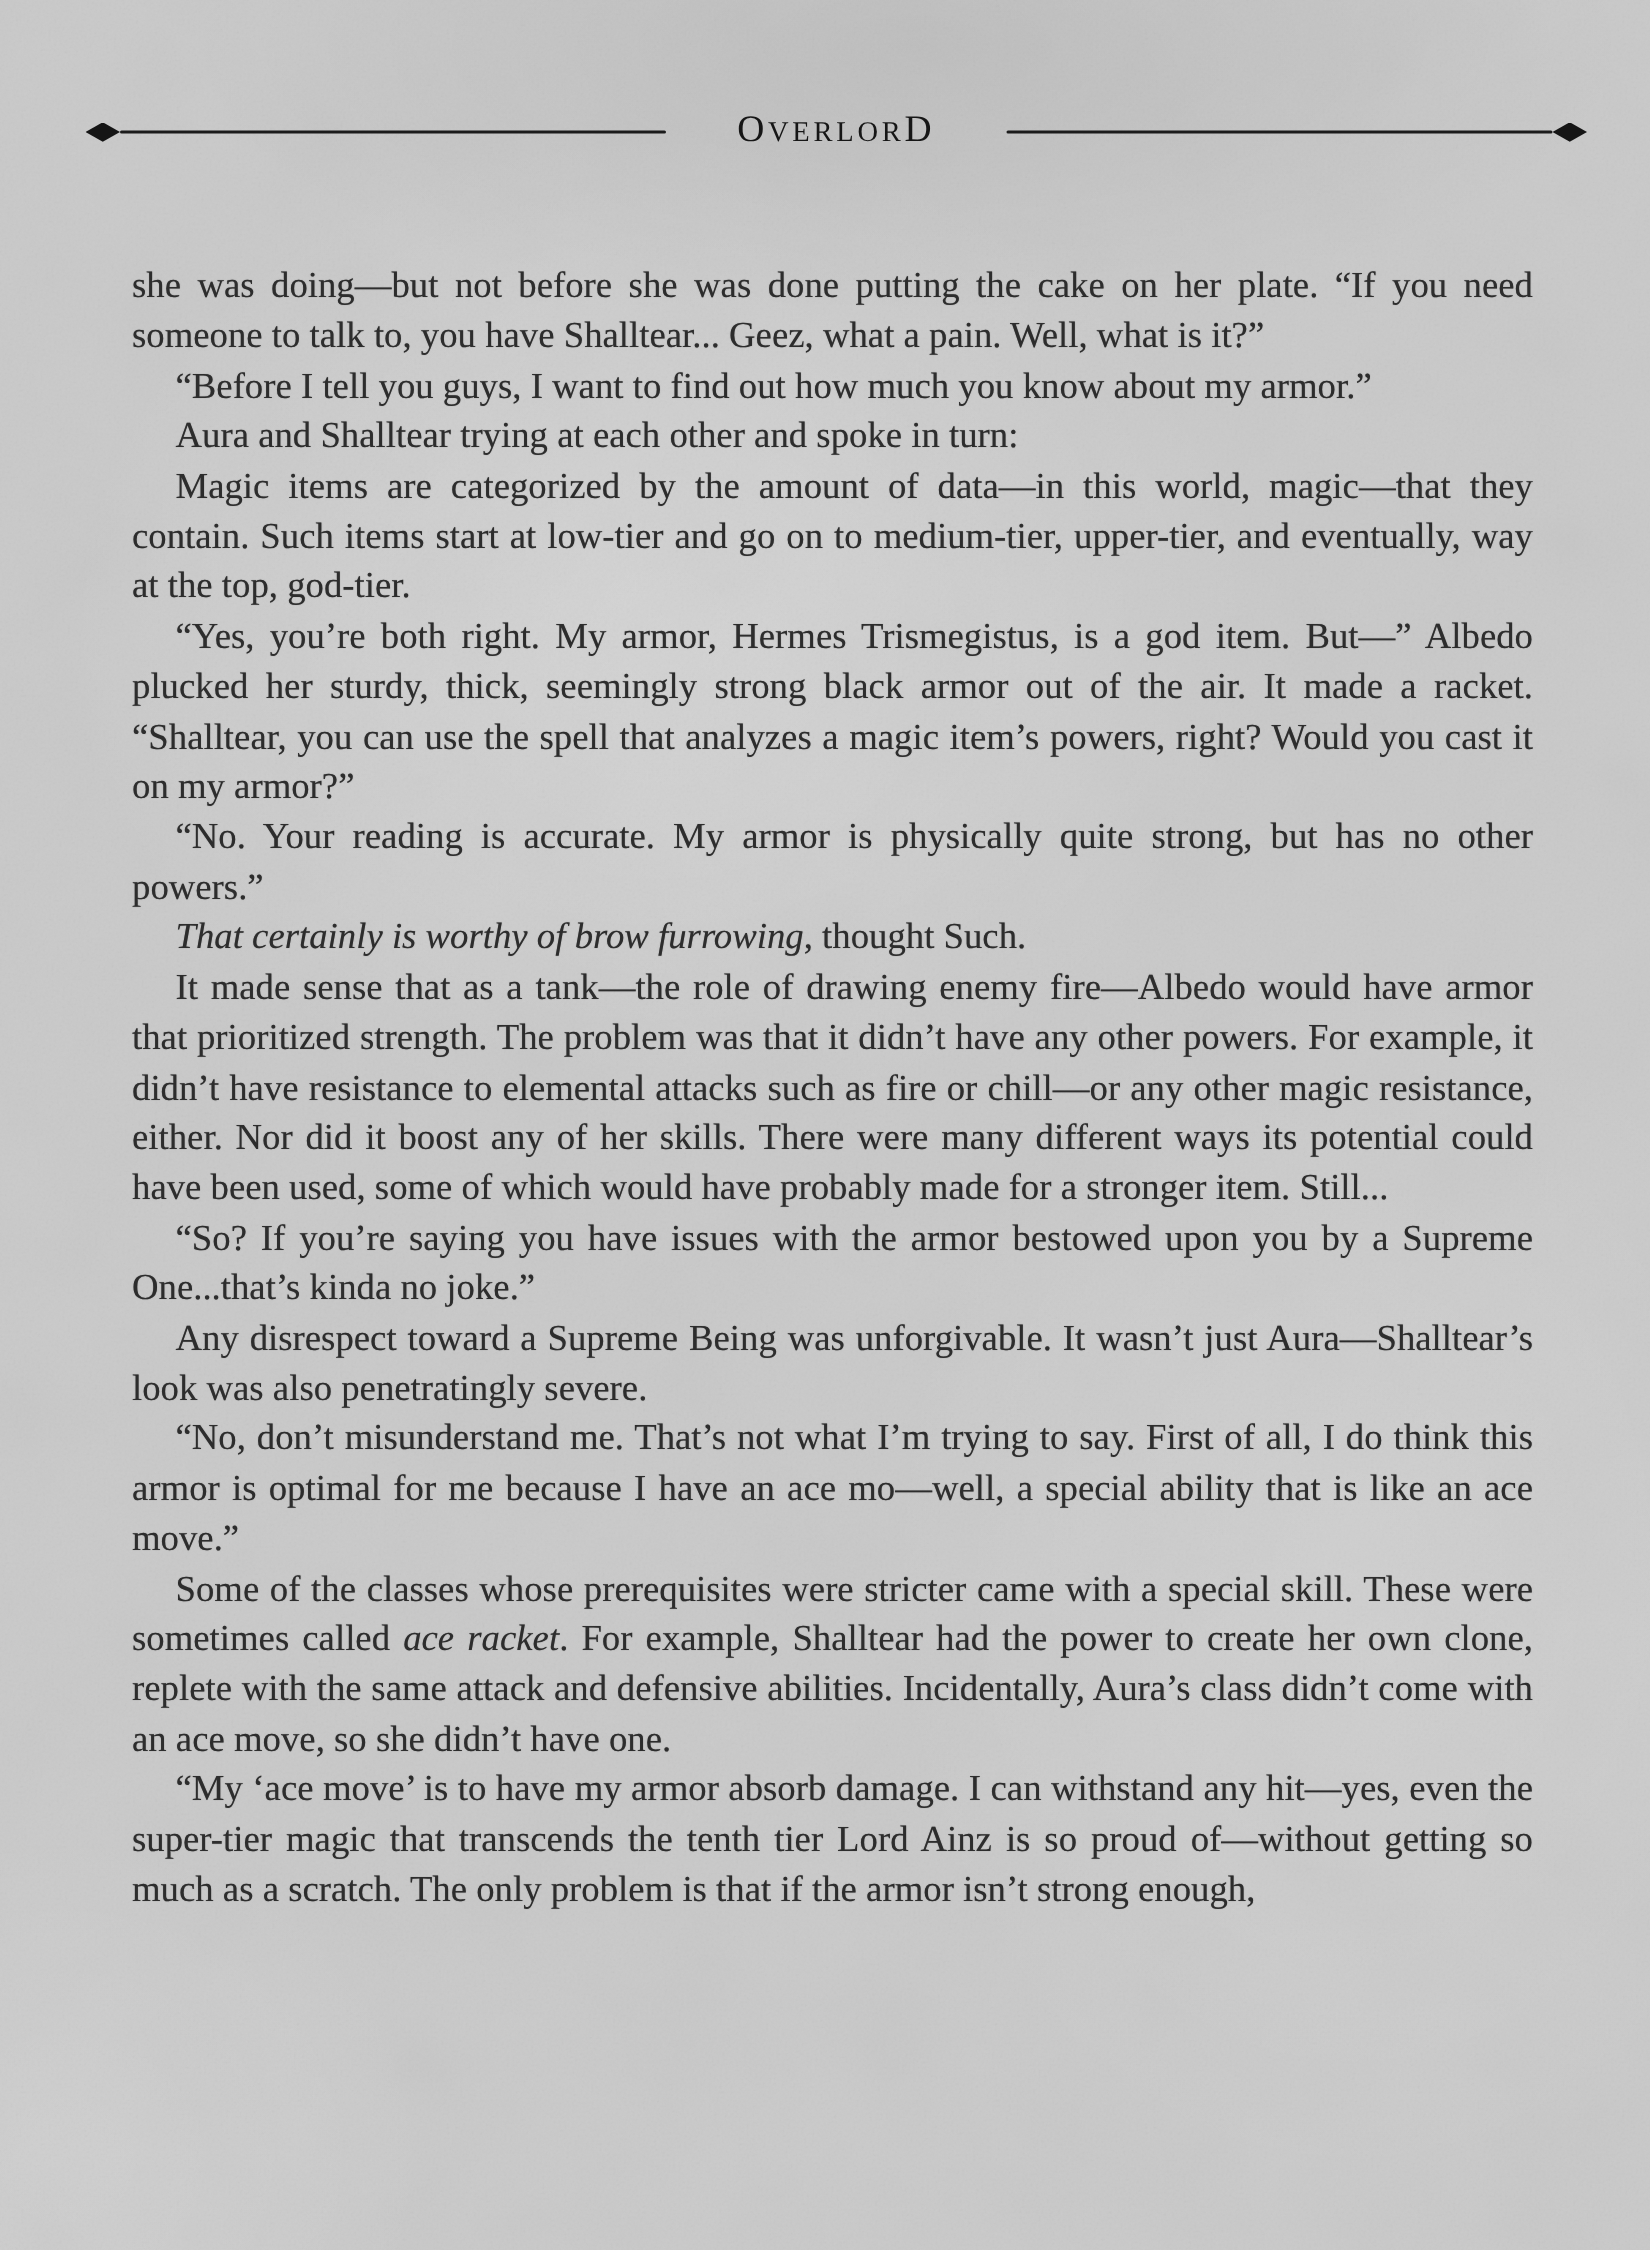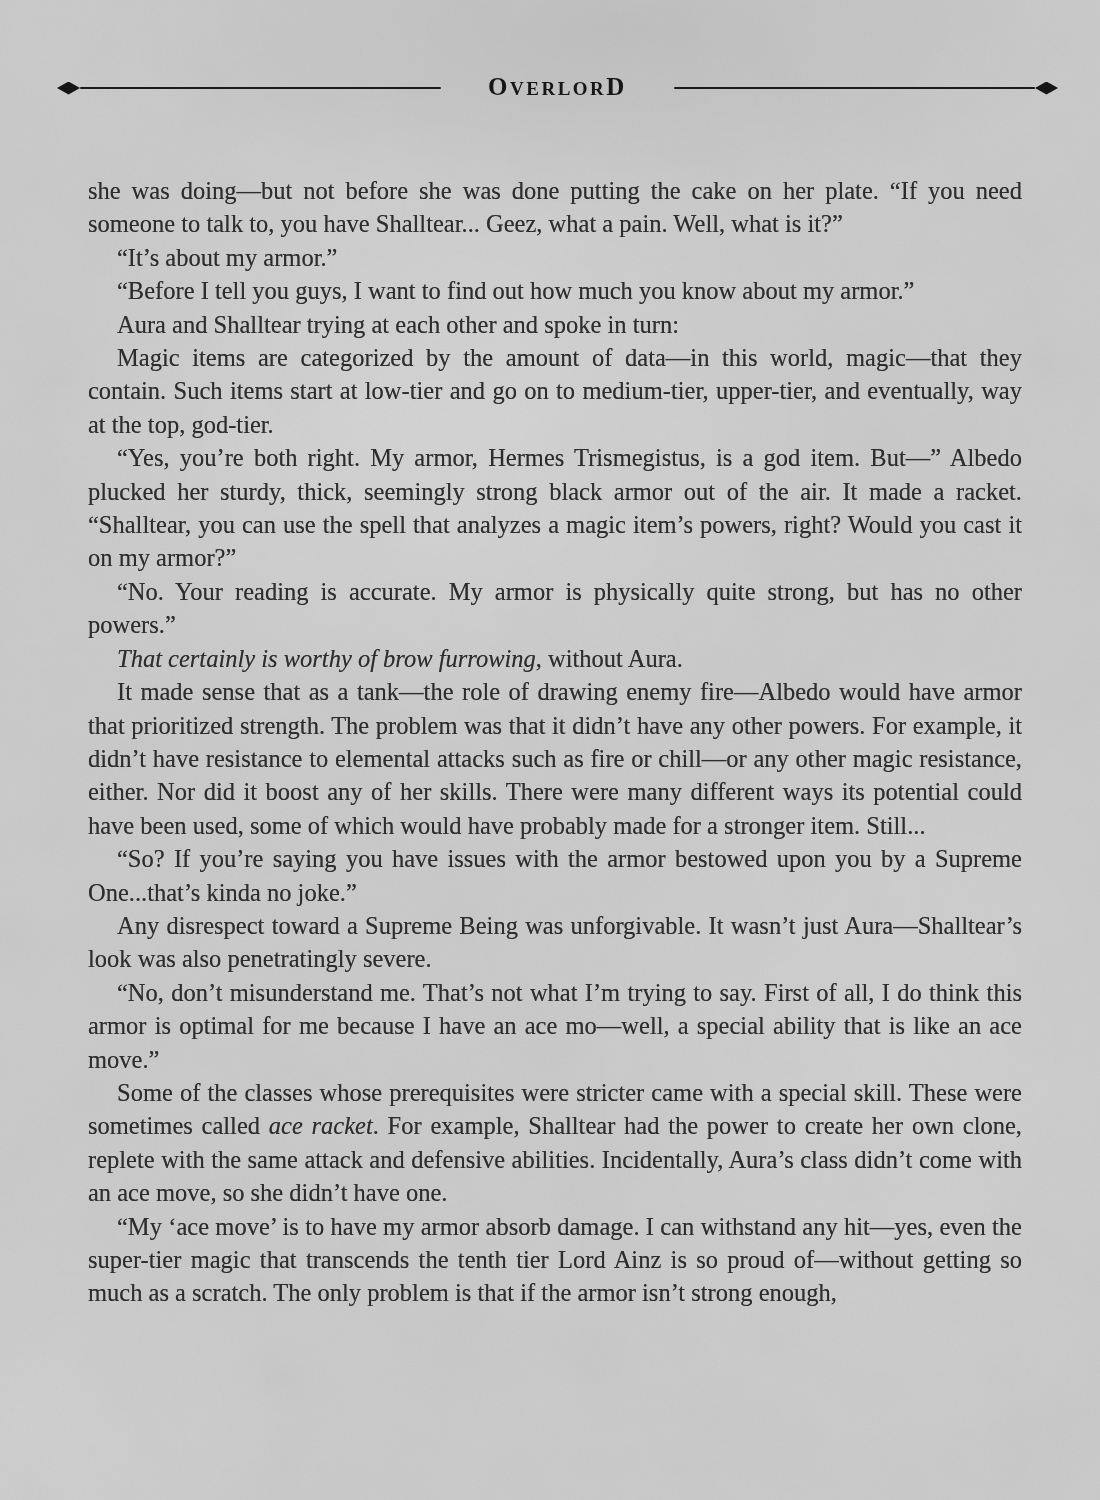--- a/index.html
+++ b/index.html
@@ -23,21 +23,21 @@
     position: absolute; top: 74px; left: 57px; right: 42px; height: 28px;
     display: flex; align-items: center; color: #161616;
   }
   .rule { flex: 1 1 auto; height: 2.6px; background: #1b1b1b; border-radius: 2px; }
   .diamond {
     flex: 0 0 auto; width: 23px; height: 13px; background: #151515;
     clip-path: polygon(50% 0, 100% 50%, 50% 100%, 0 50%);
   }
   .title {
     flex: 0 0 auto; margin: 0 47px; white-space: nowrap;
-    font-size: 19px; letter-spacing: 2.5px; transform: translateY(-1px); font-weight: bold;
+    font-size: 19px; letter-spacing: 2.5px; transform: translateY(-1px);
   }
   .title .cap { font-size: 25px; }
   .title .mid { font-size: 19px; }
 
   .body-text {
     position: absolute; top: 139px; left: 88px; width: 934px;
     font-size: 24.5px; line-height: 33.4px; color: #2d2d2d;
     text-align: justify; text-shadow: 0 0 0.6px rgba(45,45,45,0.55);
   }
   .para { margin: 0; text-indent: 29px; }
@@ -71,27 +71,26 @@
   <div class="header">
     <span class="diamond"></span>
     <span class="rule"></span>
     <span class="title"><span class="cap">O</span><span class="mid">VERLOR</span><span class="cap">D</span></span>
     <span class="rule"></span>
     <span class="diamond"></span>
   </div>
 
   <div class="body-text">
       <p class="para no-indent"><span>she was doing—but not before she was done putting the cake on her plate. “If you need someone to talk to, you have Shalltear... Geez, what a pain. Well, what is it?”</span></p>
-      <p class="para"><span>“It’s about my armor.”</span></p>
       <p class="para"><span>“Before I tell you guys, I want to find out how much you know about my armor.”</span></p>
       <p class="para"><span>Aura and Shalltear trying at each other and spoke in turn:</span></p>
       <p class="para"><span>Magic items are categorized by the amount of data—in this world, magic—that they contain. Such items start at low-tier and go on to medium-tier, upper-tier, and eventually, way at the top, god-tier.</span></p>
       <p class="para"><span>“Yes, you’re both right. My armor, Hermes Trismegistus, is a god item. But—” Albedo plucked her sturdy, thick, seemingly strong black armor out of the air. It made a racket. “Shalltear, you can use the spell that analyzes a magic item’s powers, right? Would you cast it on my armor?”</span></p>
       <p class="para"><span>“No. Your reading is accurate. My armor is physically quite strong, but has no other powers.”</span></p>
-      <p class="para"><em>That certainly is worthy of brow furrowing</em><span>, without Aura.</span></p>
+      <p class="para"><em>That certainly is worthy of brow furrowing</em><span>, thought Such.</span></p>
       <p class="para"><span>It made sense that as a tank—the role of drawing enemy fire—Albedo would have armor that prioritized strength. The problem was that it didn’t have any other powers. For example, it didn’t have resistance to elemental attacks such as fire or chill—or any other magic resistance, either. Nor did it boost any of her skills. There were many different ways its potential could have been used, some of which would have probably made for a stronger item. Still...</span></p>
       <p class="para"><span>“So? If you’re saying you have issues with the armor bestowed upon you by a Supreme One...that’s kinda no joke.”</span></p>
       <p class="para"><span>Any disrespect toward a Supreme Being was unforgivable. It wasn’t just Aura—Shalltear’s look was also penetratingly severe.</span></p>
       <p class="para"><span>“No, don’t misunderstand me. That’s not what I’m trying to say. First of all, I do think this armor is optimal for me because I have an ace mo—well, a special ability that is like an ace move.”</span></p>
       <p class="para"><span>Some of the classes whose prerequisites were stricter came with a special skill. These were sometimes called </span><em>ace racket</em><span>. For example, Shalltear had the power to create her own clone, replete with the same attack and defensive abilities. Incidentally, Aura’s class didn’t come with an ace move, so she didn’t have one.</span></p>
       <p class="para"><span>“My ‘ace move’ is to have my armor absorb damage. I can withstand any hit—yes, even the super-tier magic that transcends the tenth tier Lord Ainz is so proud of—without getting so much as a scratch. The only problem is that if the armor isn’t strong enough,</span></p>
     </div>
 
 </div>
 

